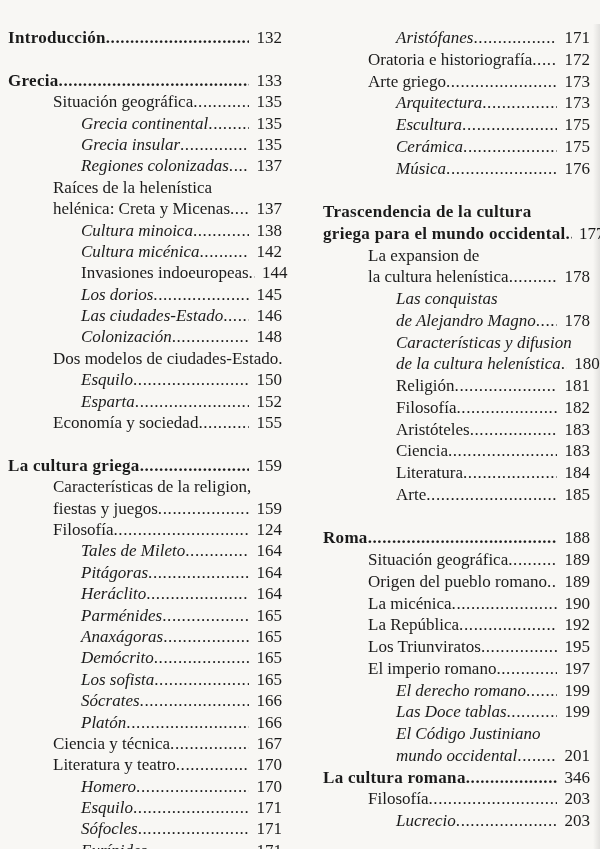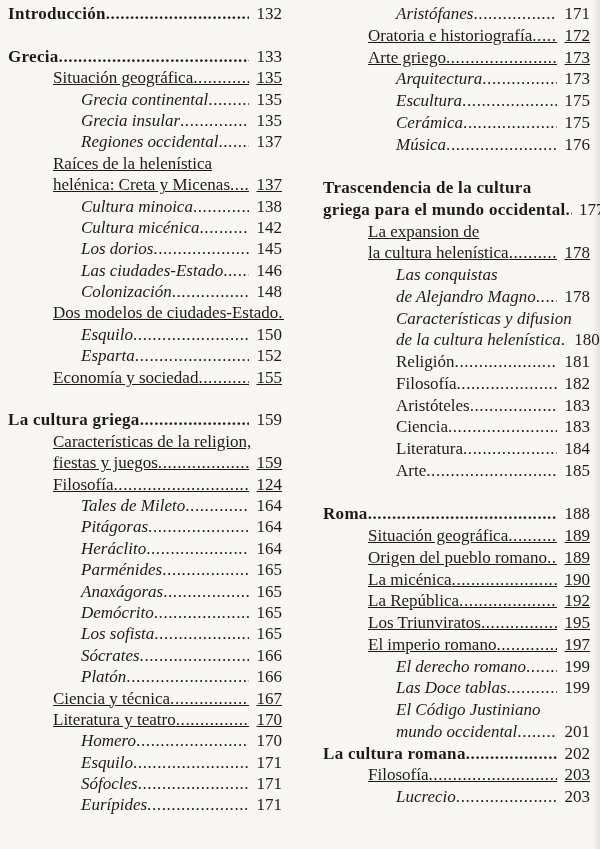--- a/index.html
+++ b/index.html
@@ -11,20 +11,21 @@
   }
   body {
     background: #f8f7f4;
     font-family: "Liberation Serif", "DejaVu Serif", serif;
     color: #1b1b1b;
     position: relative;
   }
   .page {
     position: absolute;
     inset: 0;
+    margin-top: 24px;
   }
   .scan-edge {
     position: absolute;
     top: 0;
     right: 0;
     width: 7px;
     height: 100%;
     background: linear-gradient(to right, rgba(0,0,0,0), rgba(0,0,0,0.09));
     pointer-events: none;
   }
@@ -36,21 +37,21 @@
   .col-right { left: 323px; width: 267px; --rowh: 21.75px; }
   .row {
     display: flex;
     align-items: baseline;
     height: var(--rowh);
     line-height: var(--rowh);
     font-size: 17px;
     white-space: nowrap;
   }
   .row.blank {  }
-  .lvl1 { padding-left: 45px; text-decoration: underline; }
+  .lvl1 { padding-left: 45px; }
   .lvl2 { padding-left: 73px; }
   .bold { font-weight: bold; letter-spacing: 0.3px; }
   .italic .label { font-style: italic; }
   .label { flex: 0 0 auto; }
   .dots {
     flex: 1 1 auto;
     overflow: hidden;
     white-space: nowrap;
     font-style: normal;
     min-width: 6px;
@@ -93,21 +94,21 @@
     <span class="label">Grecia continental</span>
     <span class="dots"></span>
     <span class="page-num">135</span>
   </div>
       <div class="row lvl2 italic">
     <span class="label">Grecia insular</span>
     <span class="dots"></span>
     <span class="page-num">135</span>
   </div>
       <div class="row lvl2 italic">
-    <span class="label">Regiones occidental</span>
+    <span class="label">Regiones colonizadas</span>
     <span class="dots"></span>
     <span class="page-num">137</span>
   </div>
       <div class="row lvl1 regular">
     <span class="label">Raíces de la helenística</span>
 
   </div>
       <div class="row lvl1 regular">
     <span class="label">helénica: Creta y Micenas</span>
     <span class="dots"></span>
@@ -115,20 +116,25 @@
   </div>
       <div class="row lvl2 italic">
     <span class="label">Cultura minoica</span>
     <span class="dots"></span>
     <span class="page-num">138</span>
   </div>
       <div class="row lvl2 italic">
     <span class="label">Cultura micénica </span>
     <span class="dots"></span>
     <span class="page-num">142</span>
+  </div>
+      <div class="row lvl2 regular">
+    <span class="label">Invasiones indoeuropeas</span>
+    <span class="dots"></span>
+    <span class="page-num">144</span>
   </div>
       <div class="row lvl2 italic">
     <span class="label">Los dorios</span>
     <span class="dots"></span>
     <span class="page-num">145</span>
   </div>
       <div class="row lvl2 italic">
     <span class="label">Las ciudades-Estado</span>
     <span class="dots"></span>
     <span class="page-num">146</span>
@@ -408,21 +414,21 @@
 
   </div>
       <div class="row lvl2 italic">
     <span class="label">mundo occidental</span>
     <span class="dots"></span>
     <span class="page-num">201</span>
   </div>
       <div class="row lvl0 bold">
     <span class="label">La cultura romana</span>
     <span class="dots"></span>
-    <span class="page-num">202</span>
+    <span class="page-num">346</span>
   </div>
       <div class="row lvl1 regular">
     <span class="label">Filosofía</span>
     <span class="dots"></span>
     <span class="page-num">203</span>
   </div>
       <div class="row lvl2 italic">
     <span class="label">Lucrecio</span>
     <span class="dots"></span>
     <span class="page-num">203</span>

